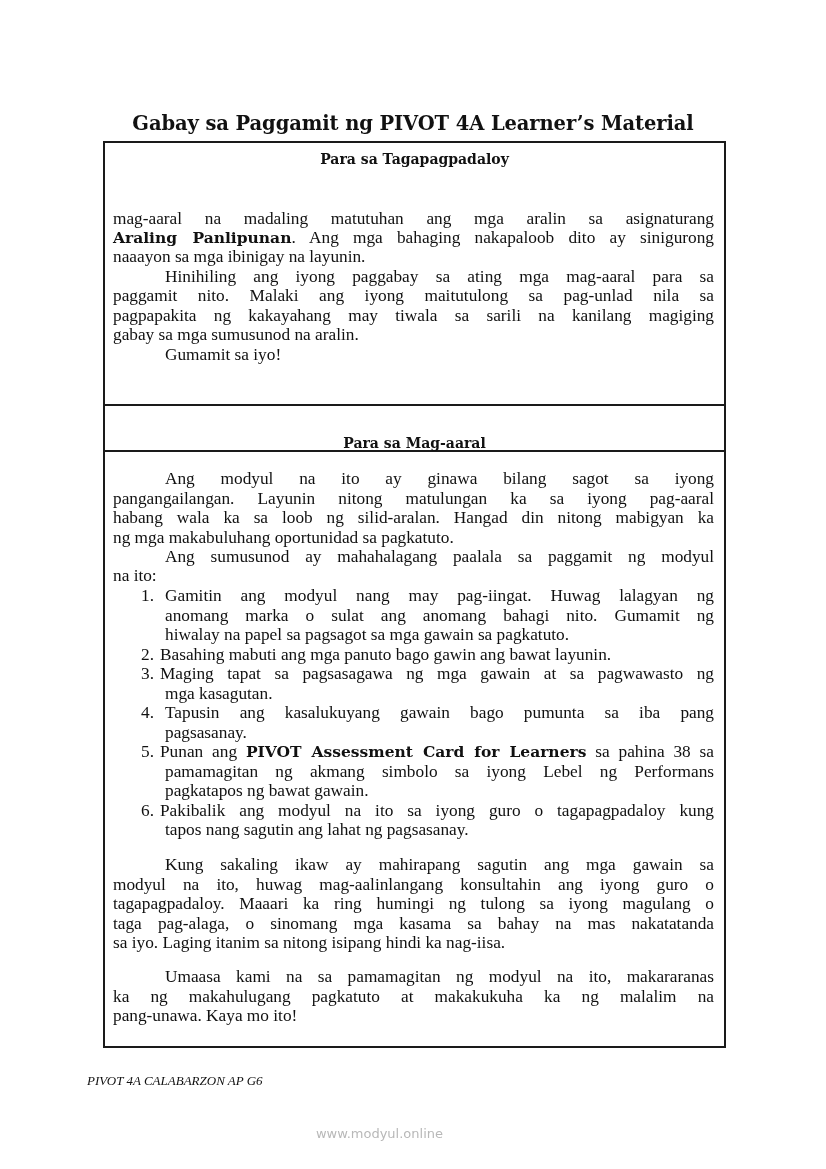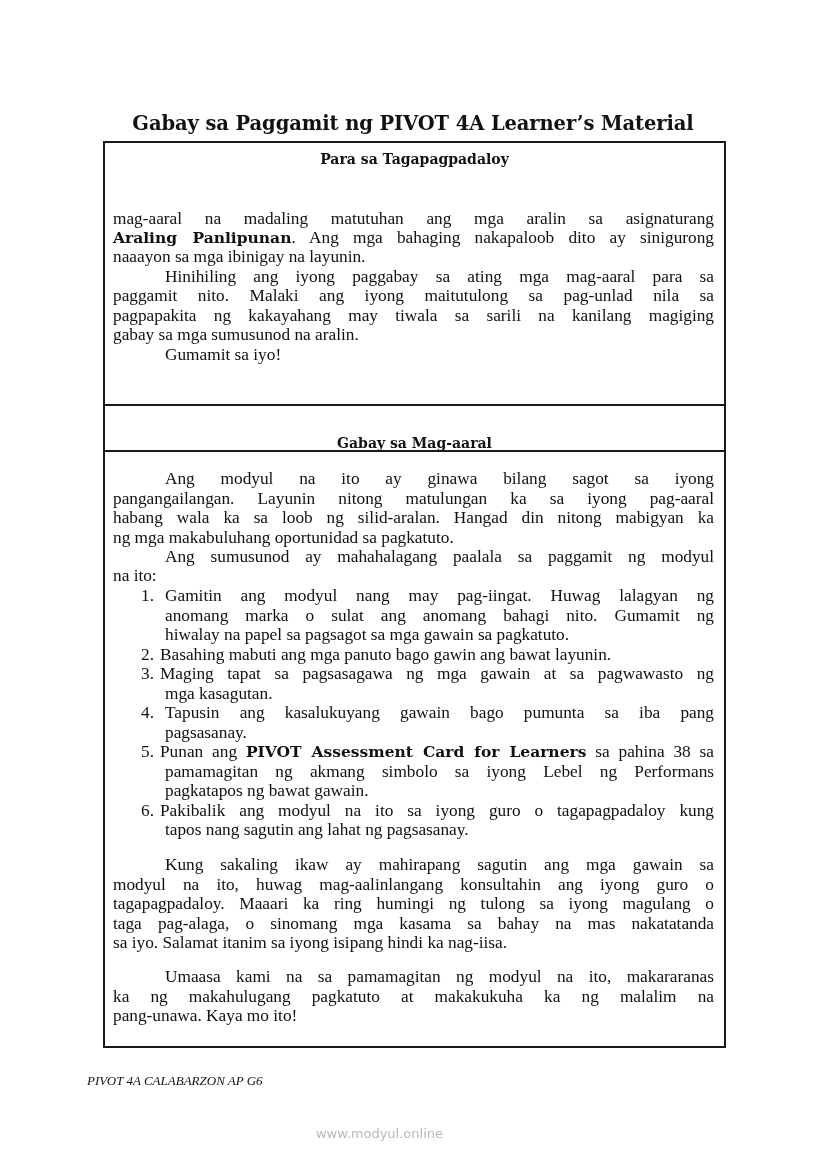--- a/index.html
+++ b/index.html
@@ -37,21 +37,21 @@
   <div class="line full" style="top: 85px; white-space: normal;"><b>Araling Panlipunan</b><span>. Ang mga bahaging nakapaloob dito ay sinigurong</span></div>
   <div class="line full last" style="top:104px">naaayon sa mga ibinigay na layunin.</div>
   <div class="line ind" style="top: 124px; white-space: normal;">Hinihiling ang iyong paggabay sa ating mga mag-aaral para sa</div>
   <div class="line full" style="top: 143px; white-space: normal;">paggamit nito. Malaki ang iyong maitutulong sa pag-unlad nila sa</div>
   <div class="line full" style="top: 163px; white-space: normal;">pagpapakita ng kakayahang may tiwala sa sarili na kanilang magiging</div>
   <div class="line full last" style="top:182px">gabay sa mga sumusunod na aralin.</div>
   <div class="line ind last" style="top:202px">Gumamit sa iyo!</div>
 </div>
 
 <div class="box" id="box2">
-  <div class="heading" style="top:29px">Gabay sa Mag-aaral</div>
+  <div class="heading" style="top:29px">Para sa Mag-aaral</div>
 
   <div class="line ind" style="top: 63px; white-space: normal;">Ang modyul na ito ay ginawa bilang sagot sa iyong</div>
   <div class="line full" style="top: 83px; white-space: normal;">pangangailangan. Layunin nitong matulungan ka sa iyong pag-aaral</div>
   <div class="line full" style="top: 102px; white-space: normal;">habang wala ka sa loob ng silid-aralan. Hangad din nitong mabigyan ka</div>
   <div class="line full last" style="top:122px">ng mga makabuluhang oportunidad sa pagkatuto.</div>
 
   <div class="line ind" style="top: 141px; white-space: normal;">Ang sumusunod ay mahahalagang paalala sa paggamit ng modyul</div>
   <div class="line full last" style="top:160px">na ito:</div>
 
   <div class="li-num" style="top:180px;left:36px">1.</div>
@@ -76,21 +76,21 @@
   <div class="line cont last" style="top:375px">pagkatapos ng bawat gawain.</div>
 
   <div class="li-num" style="top:395px;left:36px">6.</div>
   <div class="line" style="top: 395px; left: 55px; right: 10px; white-space: normal;">Pakibalik ang modyul na ito sa iyong guro o tagapagpadaloy kung</div>
   <div class="line cont last" style="top:414px">tapos nang sagutin ang lahat ng pagsasanay.</div>
 
   <div class="line ind" style="top: 449px; white-space: normal;">Kung sakaling ikaw ay mahirapang sagutin ang mga gawain sa</div>
   <div class="line full" style="top: 469px; white-space: normal;">modyul na ito, huwag mag-aalinlangang konsultahin ang iyong guro o</div>
   <div class="line full" style="top: 488px; white-space: normal;">tagapagpadaloy. Maaari ka ring humingi ng tulong sa iyong magulang o</div>
   <div class="line full" style="top: 508px; white-space: normal;">taga pag-alaga, o sinomang mga kasama sa bahay na mas nakatatanda</div>
-  <div class="line full last" style="top:527px">sa iyo. Salamat itanim sa iyong isipang hindi ka nag-iisa.</div>
+  <div class="line full last" style="top:527px">sa iyo. Laging itanim sa nitong isipang hindi ka nag-iisa.</div>
 
   <div class="line ind" style="top: 561px; white-space: normal;">Umaasa kami na sa pamamagitan ng modyul na ito, makararanas</div>
   <div class="line full" style="top: 581px; white-space: normal;">ka ng makahulugang pagkatuto at makakukuha ka ng malalim na</div>
   <div class="line full last" style="top:600px">pang-unawa. Kaya mo ito!</div>
 </div>
 
 <div class="footer">PIVOT 4A CALABARZON AP G6</div>
 <div class="watermark">www.modyul.online</div>
 
 </body></html>

